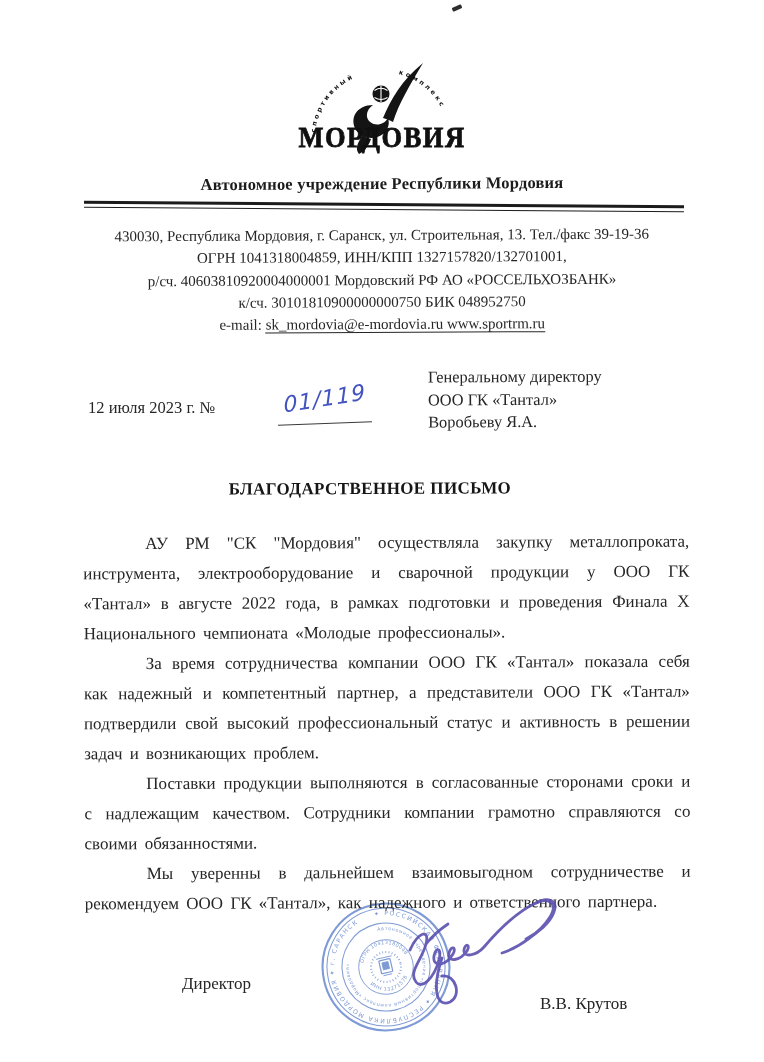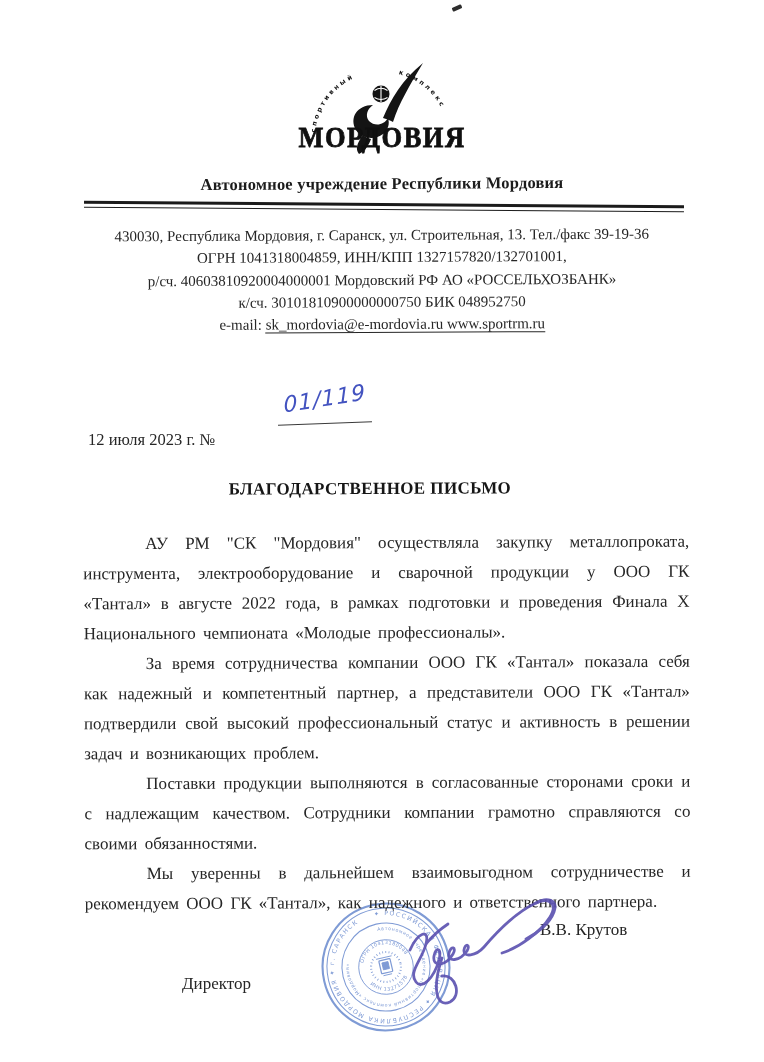--- a/index.html
+++ b/index.html
@@ -13,34 +13,34 @@
   .speck{width:10px;height:4px;background:#2e2e2e;border-radius:1px;transform:rotate(-24deg);}
   
   .orgtype{left:0;top:174px;width:764px;text-align:center;font-weight:bold;
     font-size:16.5px;letter-spacing:.2px;color:#1c1c1c;transform:rotate(-.35deg);}
   .rule{left:84px;top:203px;width:600px;height:3px;
     border-top:3.5px solid #1b1b1b;border-bottom:1.6px solid #1b1b1b;transform:rotate(.45deg);}
   .addr{left:80px;top:224px;width:604px;text-align:center;font-size:15px;
     line-height:22.3px;transform:rotate(-.3deg);}
   .addr .u{border-bottom:1px solid #262626;}
   
-  .dateline{left:88px;top:398px;font-size:16.5px;margin-top:32px;}
+  .dateline{left:88px;top:398px;font-size:16.5px;}
   .handnum{left:283px;top:386px;font-family:"DejaVu Sans",sans-serif;font-style:italic;
     font-size:22px;color:#4353c0;transform:rotate(-9deg) skewX(-6deg);letter-spacing:1px;}
   .numline{left:278px;top:423px;width:94px;height:1.4px;background:#3a3a3a;transform:rotate(-2deg);}
   .recipient{left:428px;top:366px;font-size:16.4px;line-height:22.5px;transform:rotate(-.3deg);}
   
   .title{left:0;top:479px;width:740px;text-align:center;font-weight:bold;
     font-size:17px;letter-spacing:.4px;color:#161616;transform:rotate(-.25deg);}
   .bodytext{left:84px;top:528px;width:606px;font-size:17px;line-height:30px;
     text-align:justify;word-spacing:3px;transform:rotate(-.25deg);z-index:2;}
   .bodytext p{margin:0;text-indent:62px;}
   
   .role{left:158px;top:974px;font-size:17px;z-index:2;margin-left:24px;}
-  .signer{left:540px;top:920px;font-size:17px;z-index:2;}
+  .signer{left:540px;top:994px;font-size:17px;z-index:2;}
   .stamp{left:320px;top:901px;width:132px;height:132px;transform:rotate(-13deg);
     opacity:.92;z-index:1;}
   .autograph{left:396px;top:896px;width:200px;height:122px;z-index:3;}
 </style>
 </head>
 <body>
 
 <div class="page">
 
   <div class="abs speck" style="left:452px;top:6px;"></div>
@@ -80,20 +80,25 @@
     <div>ОГРН 1041318004859, ИНН/КПП 1327157820/132701001,</div>
     <div>р/сч. 40603810920004000001 Мордовский РФ АО «РОССЕЛЬХОЗБАНК»</div>
     <div>к/сч. 30101810900000000750 БИК 048952750</div>
     <div><span>e-mail: </span><span class="u">sk_mordovia@e-mordovia.ru www.sportrm.ru</span></div>
   </div>
 
   <div class="abs dateline">12 июля  2023 г. №</div>
   <div class="abs handnum">01/119</div>
   <div class="abs numline"></div>
 
+  <div class="abs recipient">
+    <div>Генеральному директору</div>
+    <div>ООО ГК «Тантал»</div>
+    <div>Воробьеву Я.А.</div>
+  </div>
 
   <div class="abs title">БЛАГОДАРСТВЕННОЕ ПИСЬМО</div>
 
   <div class="abs bodytext">
     <p>АУ РМ "СК "Мордовия" осуществляла закупку металлопроката, инструмента, электрооборудование и сварочной продукции  у ООО ГК «Тантал» в августе 2022 года, в рамках подготовки и проведения Финала X Национального чемпионата «Молодые профессионалы».</p>
     <p>За время сотрудничества компании ООО ГК «Тантал» показала себя как надежный и компетентный партнер, а представители ООО ГК «Тантал» подтвердили свой высокий профессиональный статус и активность в решении задач и возникающих проблем.</p>
     <p>Поставки продукции выполняются в согласованные сторонами сроки и с надлежащим качеством. Сотрудники компании грамотно справляются со своими обязанностями.</p>
     <p>Мы уверенны в дальнейшем взаимовыгодном сотрудничестве и рекомендуем ООО ГК «Тантал», как надежного и ответственного партнера.</p>
   </div>
 

